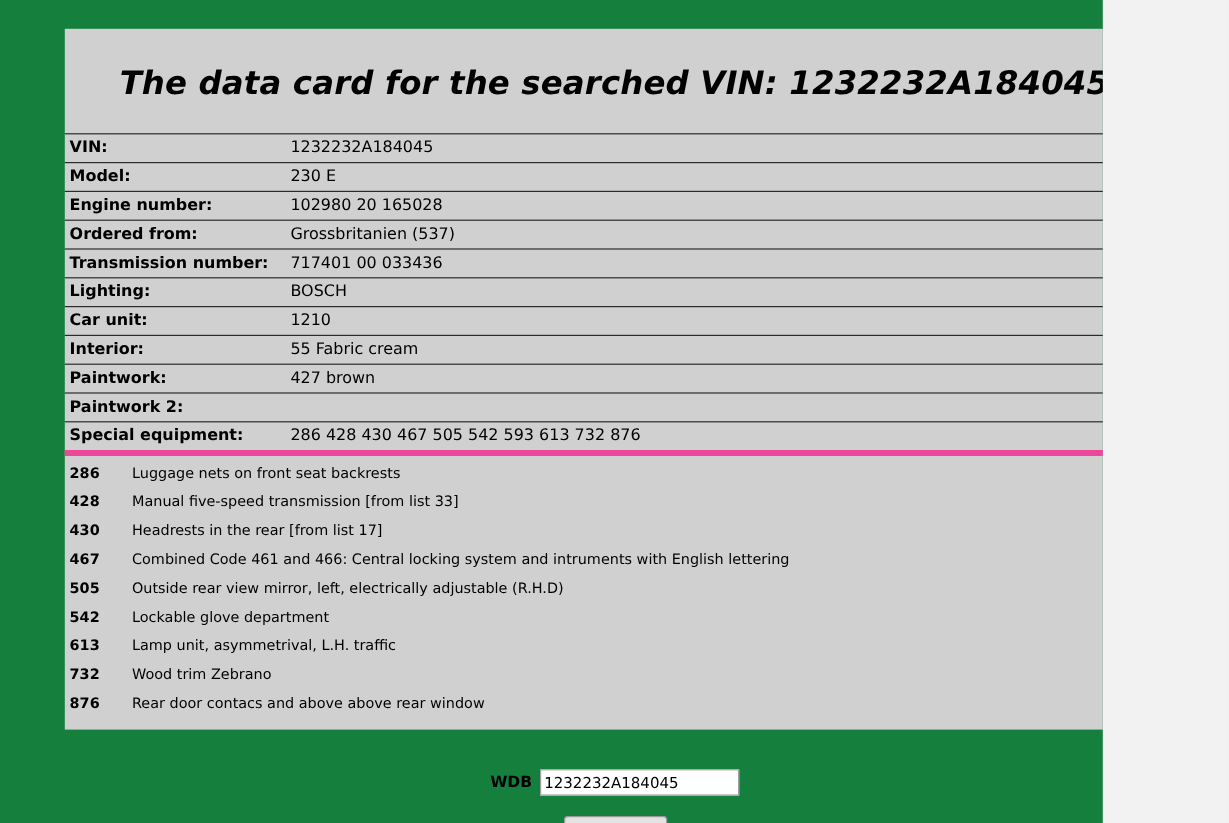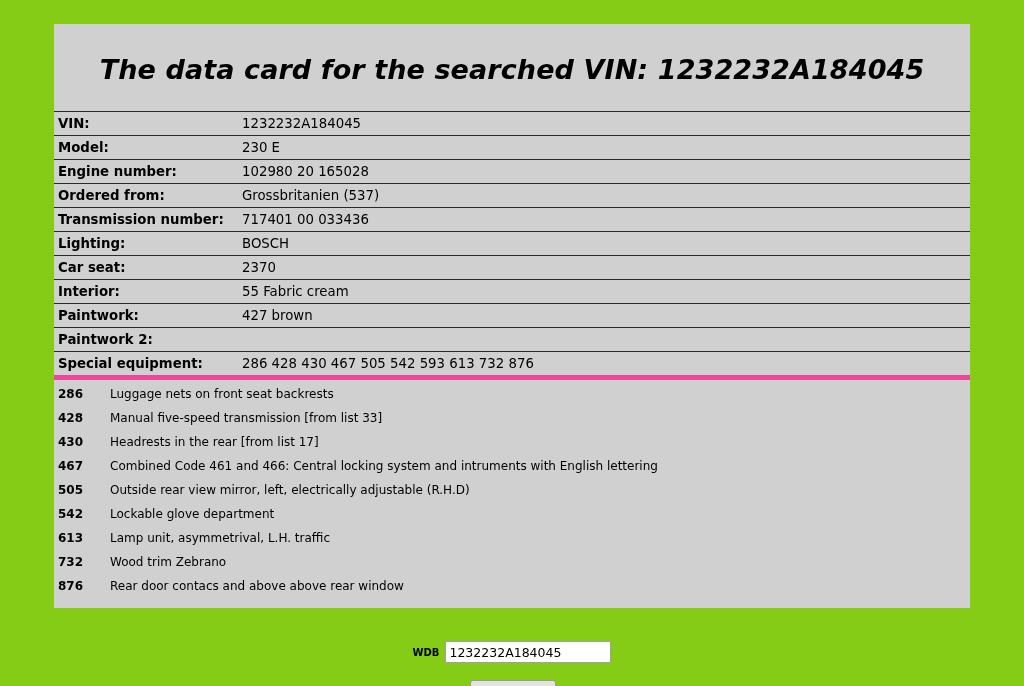--- a/index.html
+++ b/index.html
@@ -3,24 +3,24 @@
 <meta charset="utf-8">
 <style>
   html, body {
     margin: 0;
     padding: 0;
     background: #f2f2f2;
     font-family: "DejaVu Sans", "Liberation Sans", sans-serif;
   }
   #page {
     position: relative;
-    width: 1024px;
+    width: 919px;
     height: 686px;
     overflow: hidden;
-    background: #84cc16;
+    background: #15803d;
   }
   .card {
     position: absolute;
     left: 54px;
     top: 24px;
     width: 916px;
     background: #d0d0d0;
     box-sizing: border-box;
   }
   .card-title {
@@ -83,21 +83,21 @@
     height: 10px;
   }
   .search-bar {
     position: absolute;
     left: 0;
     top: 641px;
     width: 1024px;
     text-align: center;
   }
   .search-bar .wdb-label {
-    font-size: 10px;
+    font-size: 13px;
     font-weight: bold;
     color: #000;
     vertical-align: middle;
     margin-right: 6px;
   }
   .search-bar input.vin-input {
     width: 158px;
     height: 18px;
     font-size: 12.5px;
     font-family: "DejaVu Sans", "Liberation Sans", sans-serif;
@@ -153,22 +153,22 @@
         </tr>
         <tr class="field-row">
           <td class="field-label">Transmission number:</td>
           <td class="field-value">717401 00 033436</td>
         </tr>
         <tr class="field-row">
           <td class="field-label">Lighting:</td>
           <td class="field-value">BOSCH</td>
         </tr>
         <tr class="field-row">
-          <td class="field-label">Car seat:</td>
-          <td class="field-value">2370</td>
+          <td class="field-label">Car unit:</td>
+          <td class="field-value">1210</td>
         </tr>
         <tr class="field-row">
           <td class="field-label">Interior:</td>
           <td class="field-value">55 Fabric cream</td>
         </tr>
         <tr class="field-row">
           <td class="field-label">Paintwork:</td>
           <td class="field-value">427 brown</td>
         </tr>
         <tr class="field-row">

